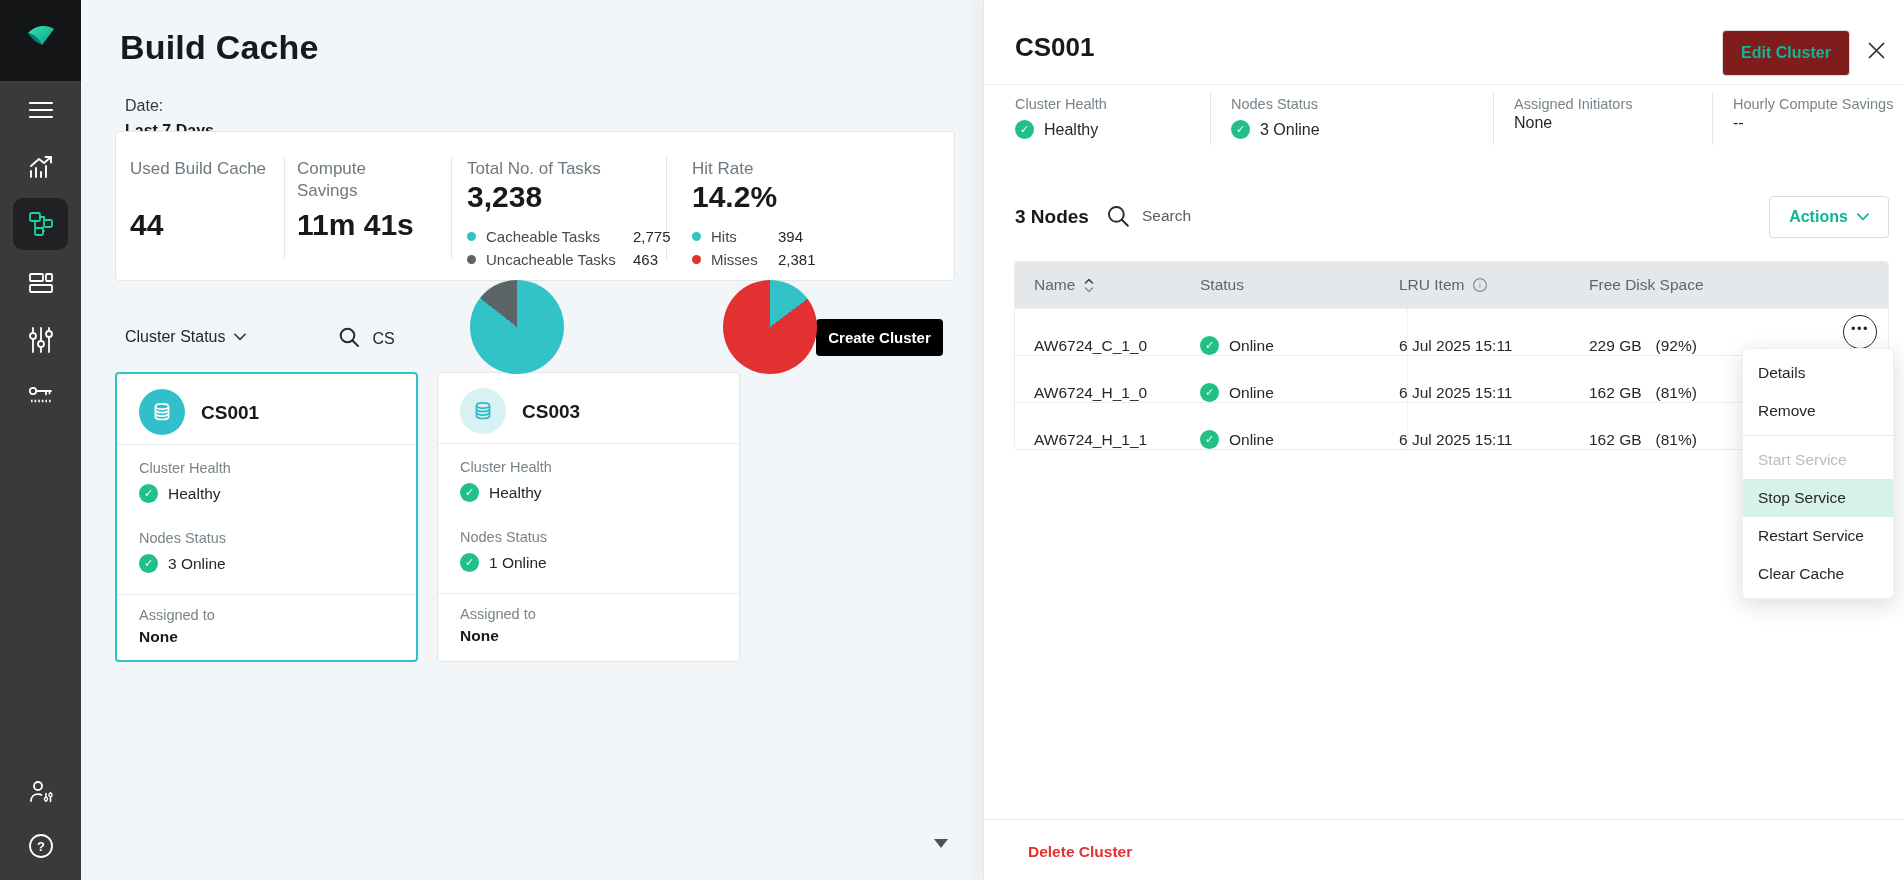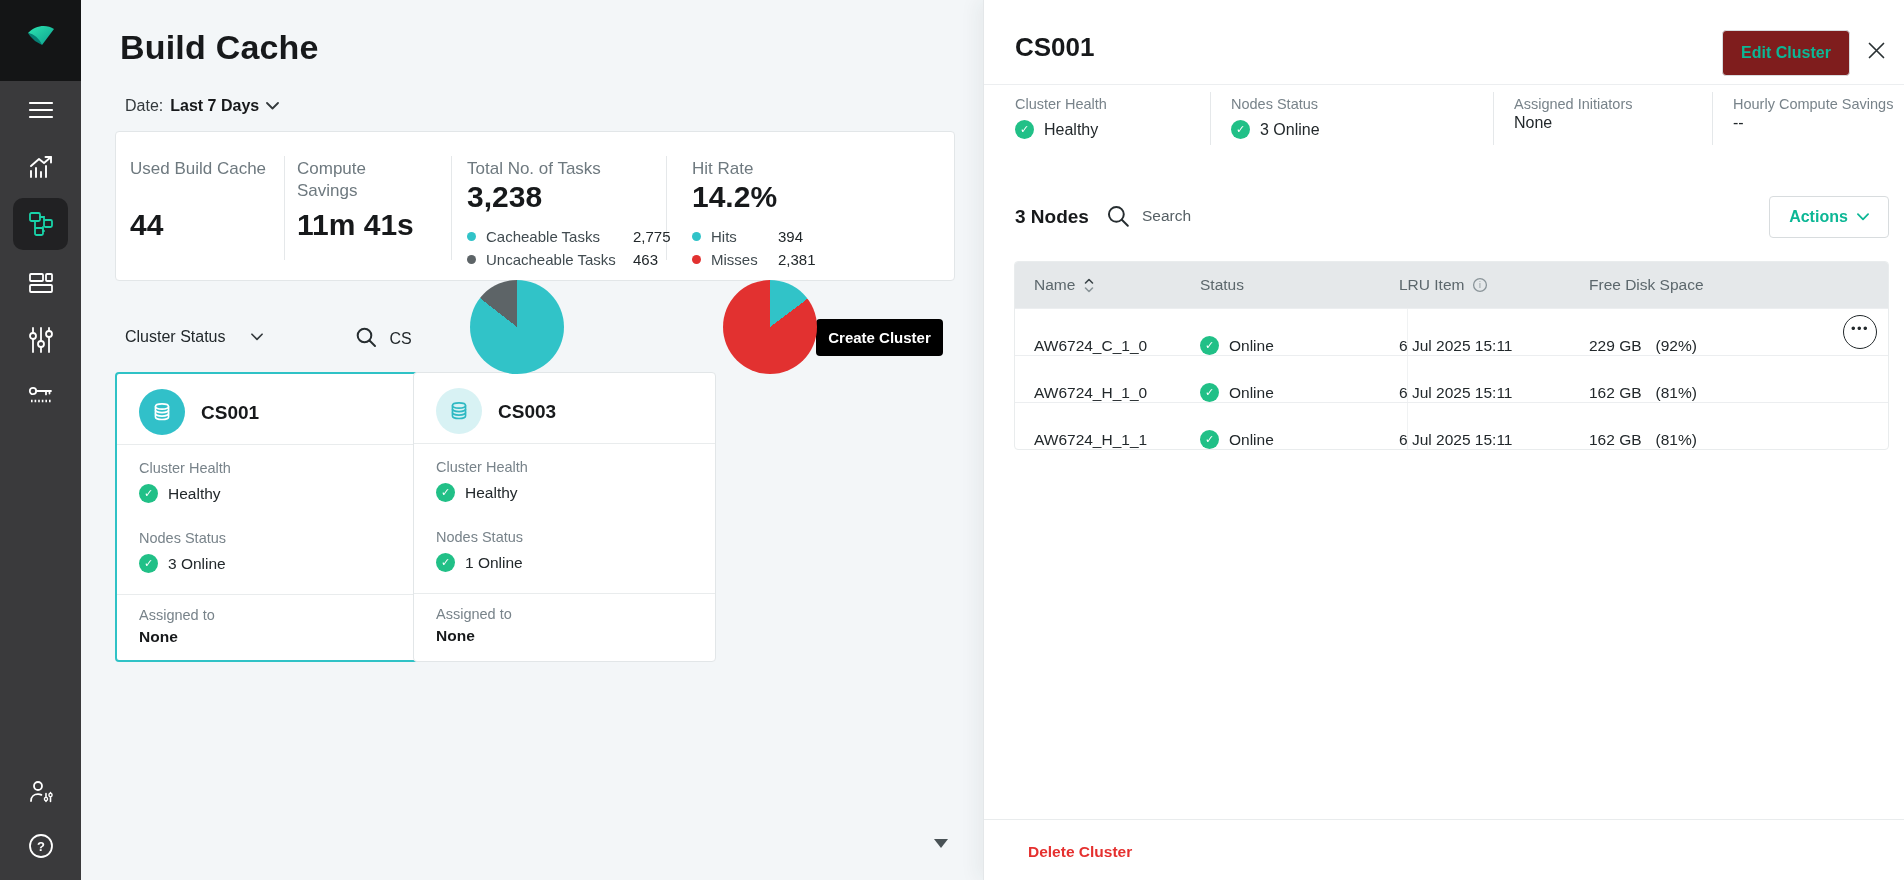--- a/index.html
+++ b/index.html
@@ -8,37 +8,37 @@
   .app { position:relative; width:1904px; height:880px; overflow:hidden; }
 
   
   .sidebar { position:absolute; left:0; top:0; width:81px; height:880px; background:#3a3a3c; z-index:30; }
   .logo-block { position:absolute; left:0; top:0; width:81px; height:81px; background:#141516; display:flex; align-items:center; justify-content:center; cursor:pointer; }
   .sb-item { position:absolute; left:0; width:81px; height:44px; display:flex; align-items:center; justify-content:center; cursor:pointer; }
   .sb-active-tile { position:absolute; left:13px; top:198px; width:55px; height:52px; background:#212123; border-radius:10px; display:flex; align-items:center; justify-content:center; cursor:pointer; }
 
   
   .page-title { position:absolute; left:120px; top:28px; font-size:34px; font-weight:bold; color:#17191b; letter-spacing:.2px; }
-  .date-row { position:absolute; left:125px; top:97px; font-size:16px; color:#33393c; display:flex; align-items:center; gap:7px; cursor:pointer; }
+  .date-row { position:absolute; left:125px; top:97px; font-size:16px; color:#33393c; display:flex; align-items:flex-start; gap:7px; cursor:pointer;flex-direction:column; }
   .date-row b { color:#17191b; }
 
   .stats-card { position:absolute; left:115px; top:131px; width:840px; height:150px; background:#fff; border:1px solid #e2e6e8; border-radius:4px;padding-left:8px; }
   .stat-div { position:absolute; top:24px; height:104px; width:1px; background:#e5e8ea; }
   .stat-label { position:absolute; top:26px; font-size:17px; line-height:22px; color:#6e797f; }
   .stat-value { position:absolute; font-size:30px; font-weight:bold; color:#17191b; }
   .legend-row { position:absolute; display:flex; align-items:center; font-size:15px; color:#414b50; }
   .dot { width:9px; height:9px; border-radius:50%; margin-right:10px; flex:0 0 auto; }
   .legend-val { position:absolute; font-size:15px; color:#22282b; }
 
   .pie { position:absolute; width:94px; height:94px; border-radius:50%; z-index:6; }
   .pie-tasks { left:470px; top:280px; background:conic-gradient(#31c3c8 0deg 308deg, #5d6467 308deg 360deg); }
   .pie-hits  { left:723px; top:280px; background:conic-gradient(#31c3c8 0deg 53deg, #e23130 53deg 360deg); }
 
   .filter-row { position:absolute; left:125px; top:326px; display:flex; align-items:center; font-size:16px; color:#22282b; }
-  .cluster-status { display:flex; align-items:center; gap:26px; cursor:pointer; }
+  .cluster-status { display:flex; align-items:center; gap:9px; cursor:pointer; }
   .cs-search { display:flex; align-items:flex-end; gap:12px; margin-left:92px; }
   .cs-input { border:none; outline:none; background:transparent; font-size:16px; color:#22282b; width:110px; font-family:inherit; }
 
   .create-btn { position:absolute; left:816px; top:319px; width:127px; height:37px; background:#000000; border:none; border-radius:4px; color:#fff; font-size:15px; font-weight:bold; cursor:pointer; z-index:4; font-family:inherit; }
 
   .cluster-card { position:absolute; top:372px; width:303px; height:290px; background:#fff; border-radius:4px; z-index:3; }
   .card-selected { border:2px solid #2fc2c6; }
   .card-normal { border:1px solid #e2e6e8; }
   .avatar { position:absolute; left:22px; top:15px; width:46px; height:46px; border-radius:50%; display:flex; align-items:center; justify-content:center; }
   .avatar-solid { background:#31c0c9; }
@@ -267,21 +267,21 @@
     <div class="card-label" style="top:156px">Nodes Status</div>
     <div class="card-valrow" style="top:180px">
       <span class="check">✓</span>
       <span>3 Online</span>
     </div>
     <div class="card-hr" style="top:220px"></div>
     <div class="card-label" style="top:233px">Assigned to</div>
     <div class="card-none" style="top:254px">None</div>
   </section>
 
-  <section class="cluster-card card-normal" style="left:413px">
+  <section class="cluster-card card-normal" style="left:437px">
     <div class="avatar avatar-light">
       <svg width="24" height="24" viewBox="0 0 22 22">
         <ellipse cx="11" cy="6" rx="6" ry="2.4" stroke="#2fb9c3" stroke-width="1.5" fill="none"></ellipse>
         <path d="M5 6v9.5c0 1.3 2.7 2.4 6 2.4s6-1.1 6-2.4V6" stroke="#2fb9c3" stroke-width="1.5" fill="none"></path>
         <path d="M5 9.2c0 1.3 2.7 2.4 6 2.4s6-1.1 6-2.4M5 12.4c0 1.3 2.7 2.4 6 2.4s6-1.1 6-2.4" stroke="#2fb9c3" stroke-width="1.5" fill="none"></path>
       </svg>
     </div>
     <div class="card-name">CS003</div>
     <div class="card-hr" style="top:70px"></div>
     <div class="card-label" style="top:86px">Cluster Health</div>
@@ -410,18 +410,27 @@
           <span>Online</span>
         </div>
         <div class="c-lru">6 Jul 2025 15:11</div>
         <div class="c-disk">
           <span>162 GB</span>
           <span class="disk-pct">(81%)</span>
         </div>
       </div>
     </div>
 
+    <div class="ctx-menu">
+      <div class="menu-item">Details</div>
+      <div class="menu-item">Remove</div>
+      <div class="menu-hr"></div>
+      <div class="menu-item disabled">Start Service</div>
+      <div class="menu-item highlight">Stop Service</div>
+      <div class="menu-item">Restart Service</div>
+      <div class="menu-item">Clear Cache</div>
+    </div>
 
     <div class="panel-foot-hr"></div>
     <div class="delete-link">Delete Cluster</div>
   </aside>
 
 </div>
 
 </body></html>

